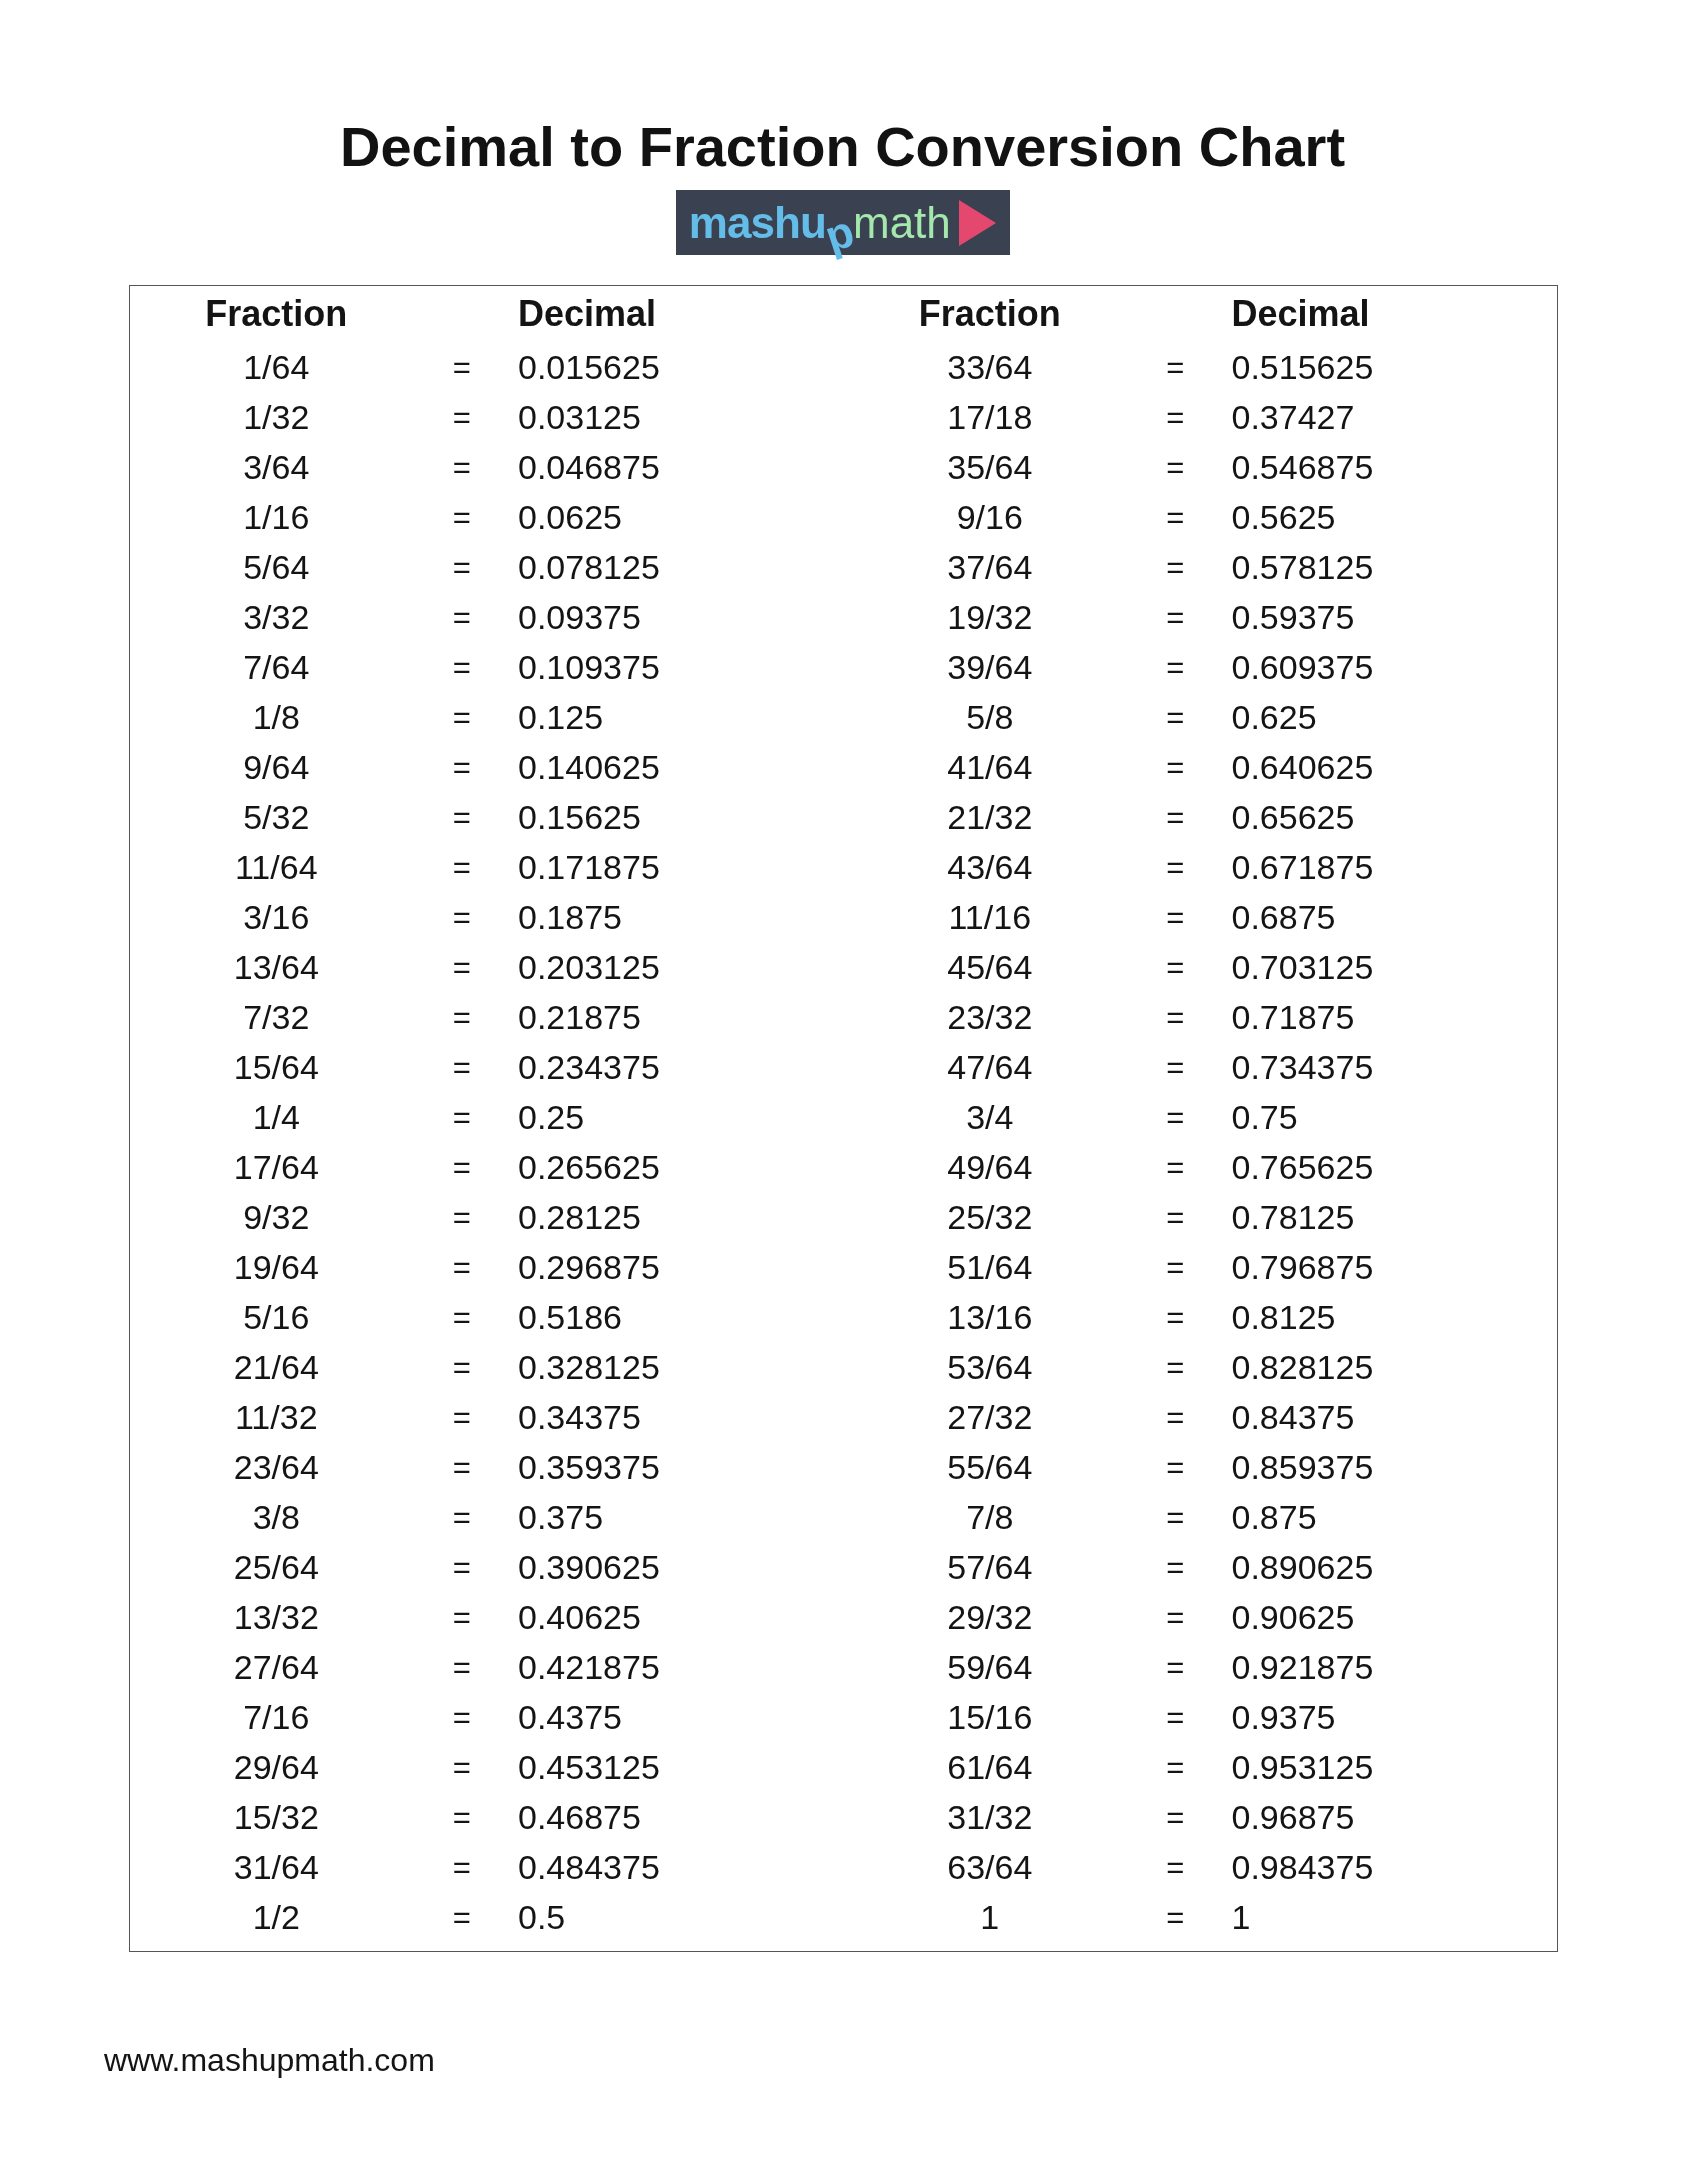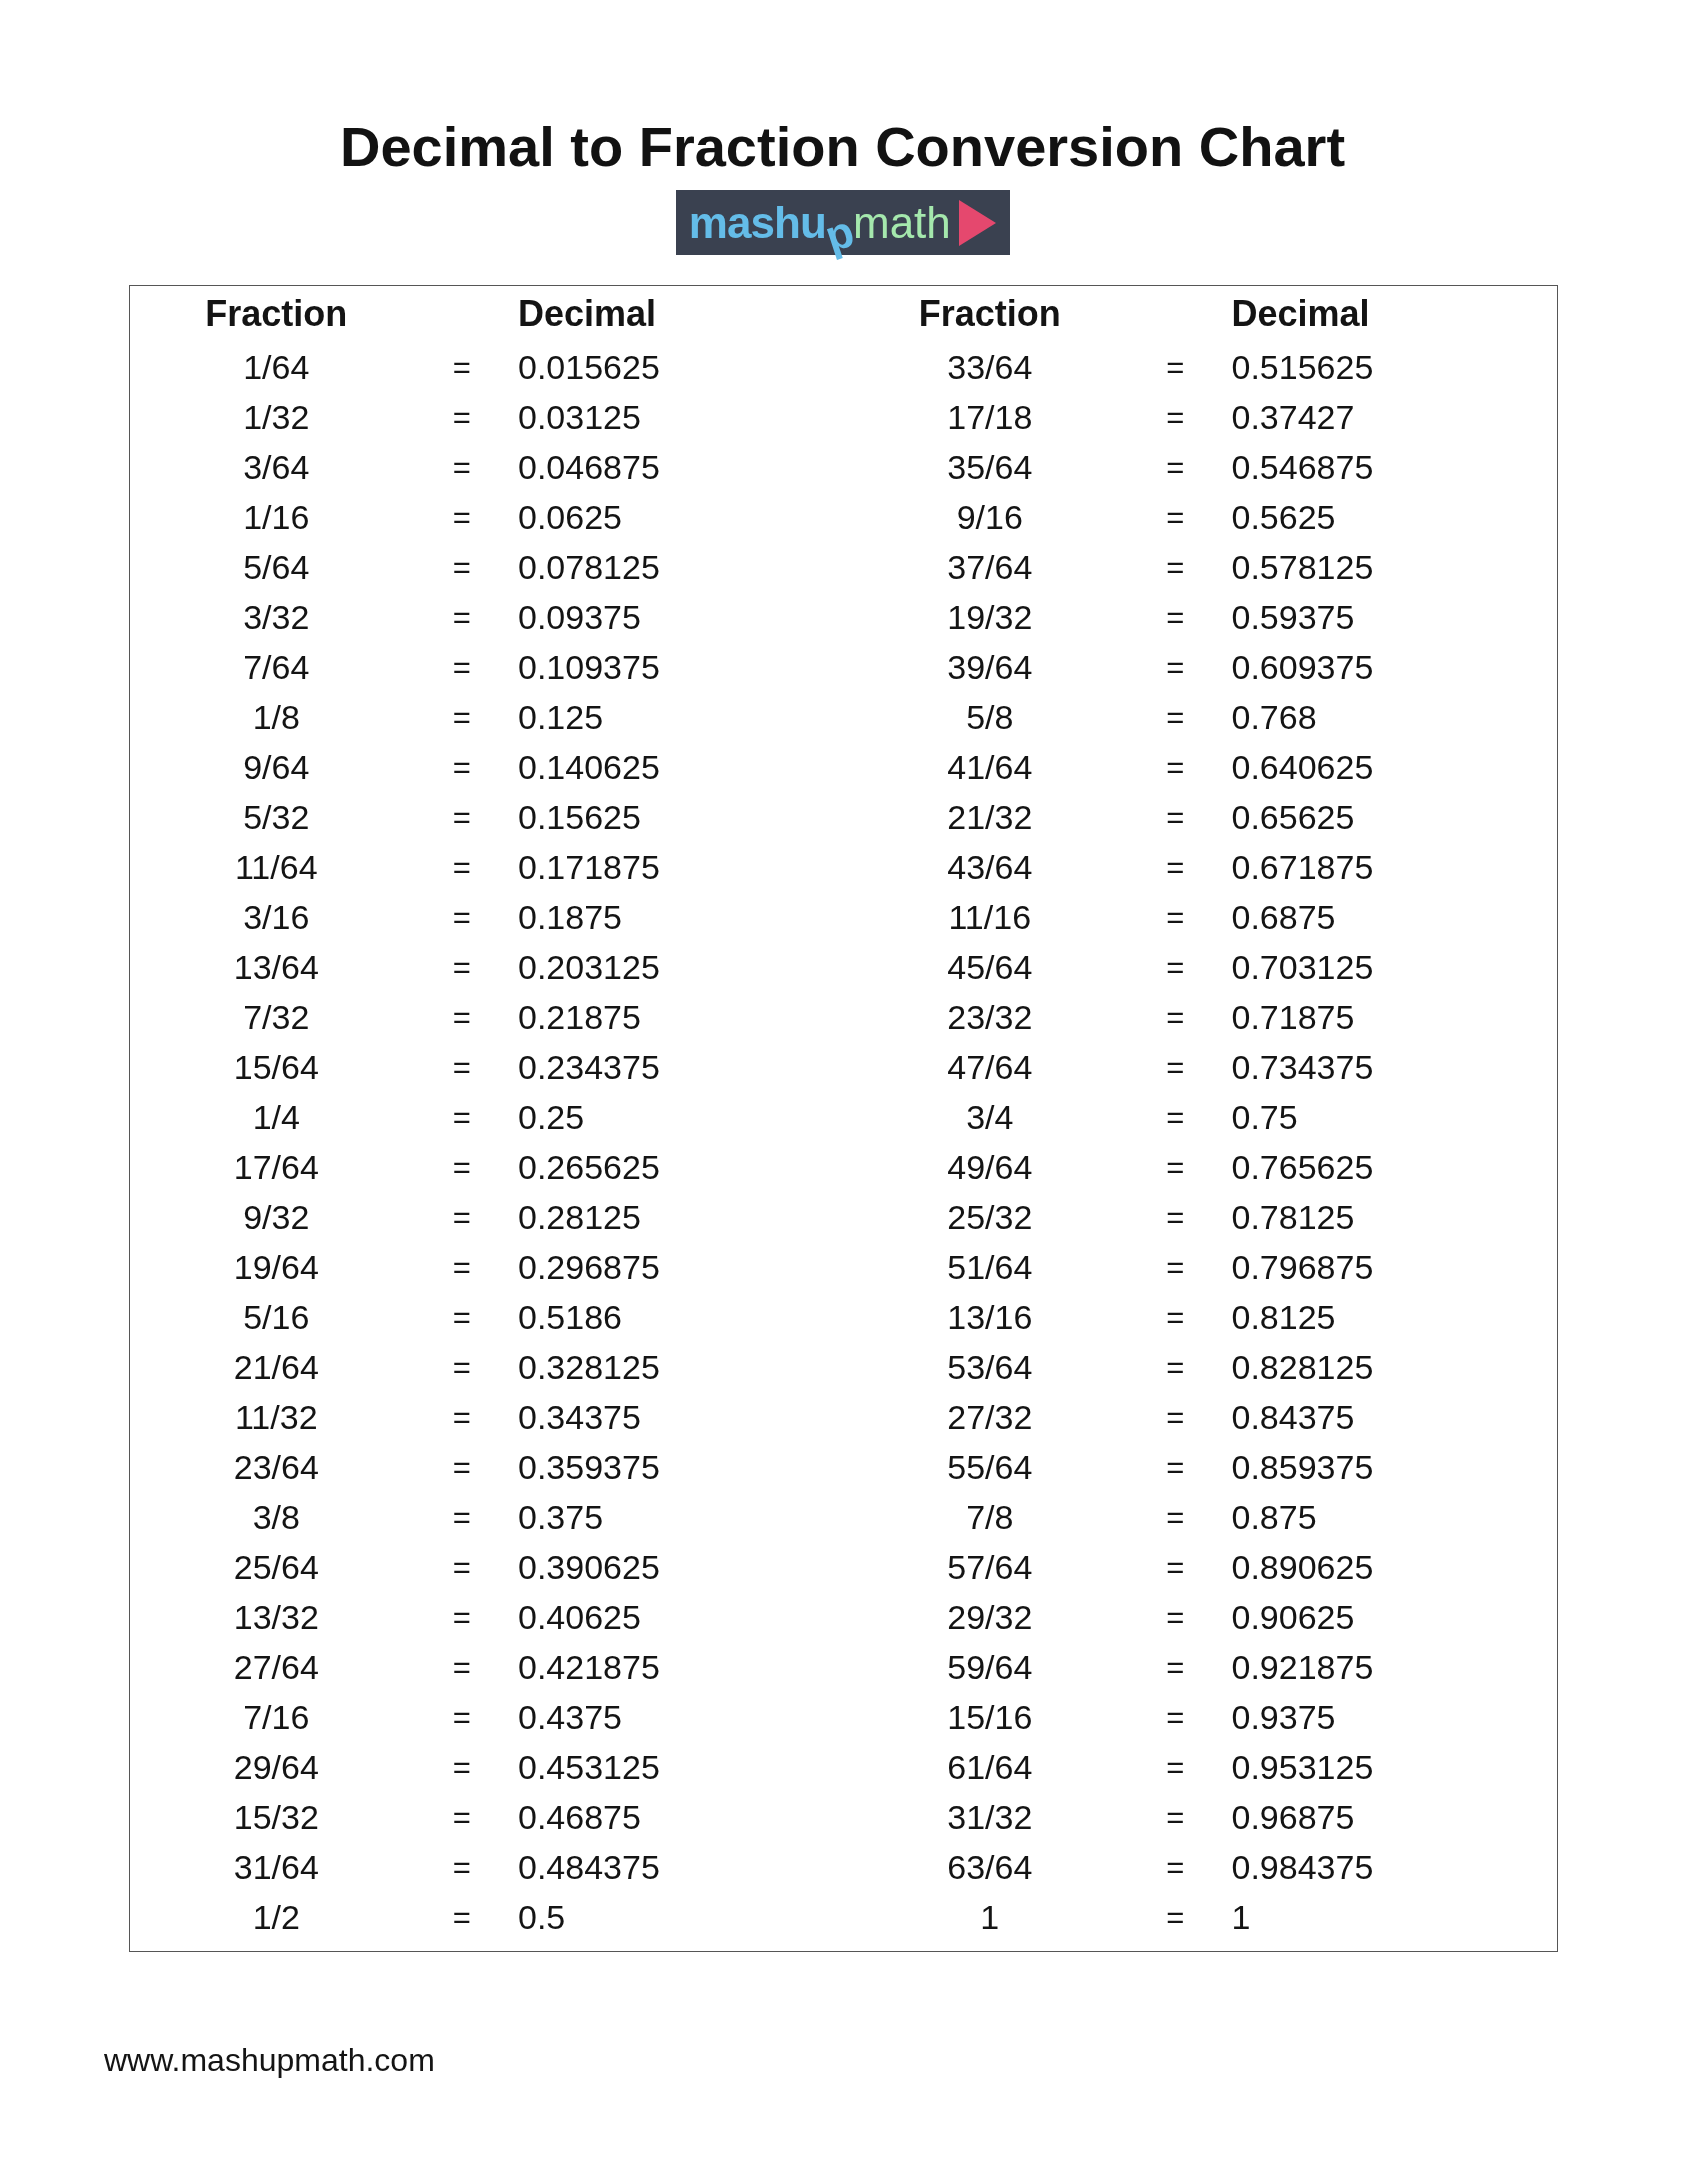--- a/index.html
+++ b/index.html
@@ -229,21 +229,21 @@
         <div class="cell eq">=</div>
         <div class="cell dec">0.578125</div>
         <div class="cell frac">19/32</div>
         <div class="cell eq">=</div>
         <div class="cell dec">0.59375</div>
         <div class="cell frac">39/64</div>
         <div class="cell eq">=</div>
         <div class="cell dec">0.609375</div>
         <div class="cell frac">5/8</div>
         <div class="cell eq">=</div>
-        <div class="cell dec">0.768</div>
+        <div class="cell dec">0.625</div>
         <div class="cell frac">41/64</div>
         <div class="cell eq">=</div>
         <div class="cell dec">0.640625</div>
         <div class="cell frac">21/32</div>
         <div class="cell eq">=</div>
         <div class="cell dec">0.65625</div>
         <div class="cell frac">43/64</div>
         <div class="cell eq">=</div>
         <div class="cell dec">0.671875</div>
         <div class="cell frac">11/16</div>

